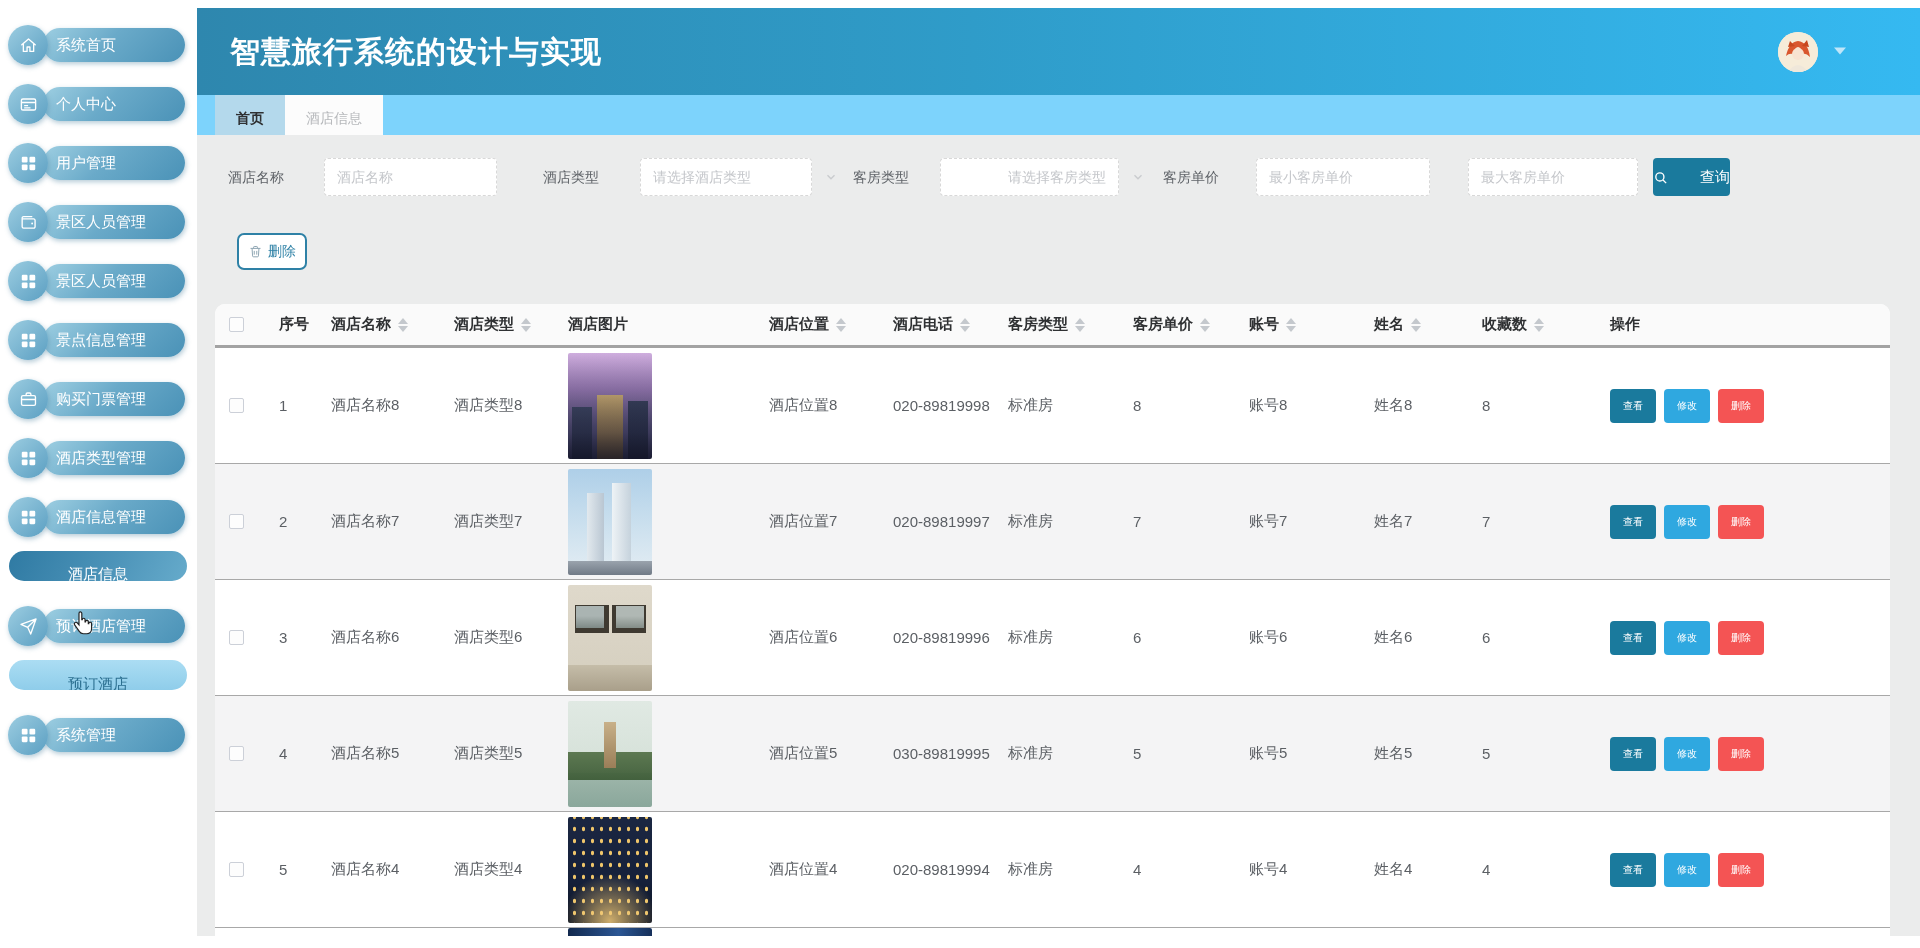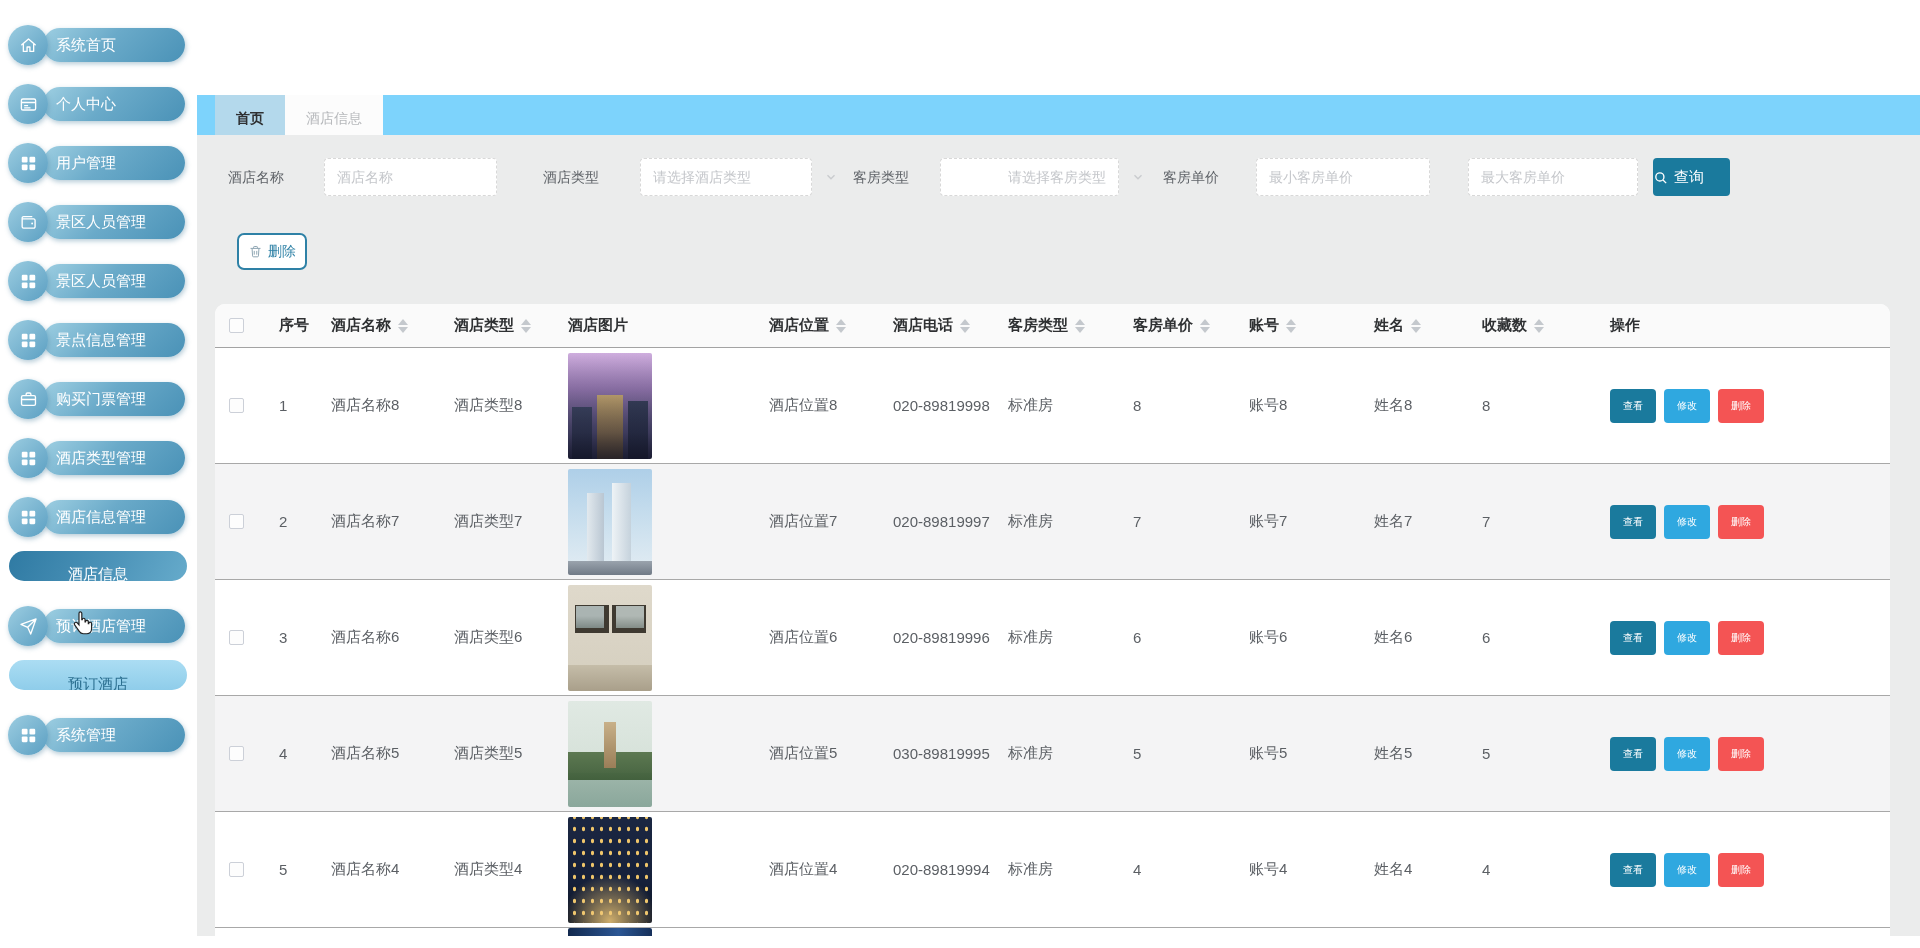--- a/index.html
+++ b/index.html
@@ -52,32 +52,32 @@
   
   .search-bar { position:absolute; left:0; top:23px; width:1723px; height:38px; }
   .sb-label { position:absolute; top:11px; font-size:14px; color:#5f6368; white-space:nowrap; }
   .sb-input { position:absolute; top:0; height:38px; border:1px dashed #d8d8d8; border-radius:4px;
     background:#fff; font-size:14px; color:#666; padding:0 12px; outline:none;
     font-family:"Liberation Sans",sans-serif; }
   .sb-input::placeholder { color:#c5c7cb; }
   .sb-chev { position:absolute; top:12px; width:14px; height:14px; }
   .query-btn { position:absolute; left:1456px; top:0; width:77px; height:38px;
     background:#1a7a9d; border:none; border-radius:4px; color:#fff; font-size:15px;
-    display:flex; align-items:center; justify-content:flex-start; gap:6px; cursor:pointer;
+    display:flex; align-items:center; justify-content:space-between; gap:6px; cursor:pointer;
     font-family:"Liberation Sans",sans-serif; }
 
   .del-btn { position:absolute; left:40px; top:98px; width:70px; height:37px;
     background:#fff; border:2px solid #2e81a6; border-radius:7px; color:#2e81a6;
     font-size:14px; display:flex; align-items:center; justify-content:center; gap:5px;
     cursor:pointer; font-family:"Liberation Sans",sans-serif; }
 
   
   .table { position:absolute; left:18px; top:169px; width:1675px; height:632px;
     background:#fff; border-radius:10px 10px 0 0; overflow:hidden; }
-  .thead { display:flex; height:44px; background:#fafafa; border-bottom:1px solid #a3a3a3; align-items:center; }
+  .thead { display:flex; height:44px; background:#fafafa; border-bottom:3px solid #a3a3a3; align-items:center; }
   .tr { display:flex; height:116px; border-bottom:1px solid #a8a8a8; align-items:center; background:#fff; }
   .tr.stripe { background:#f4f4f5; }
   .th,.td { padding-left:14px; display:flex; align-items:center; flex-shrink:0; }
   .td { font-size:15px; color:#5b5f64; }
   .th { font-size:15px; color:#2f3133; font-weight:bold; gap:7px; }
   .c1{width:50px;} .c2{width:52px;} .c3{width:123px;} .c4{width:114px;} .c5{width:201px;}
   .c6{width:124px;} .c7{width:115px;} .c8{width:125px;} .c9{width:116px;} .c10{width:125px;}
   .c11{width:108px;} .c12{width:128px;} .c13{width:294px;}
 
   .sort-caret { display:inline-flex; flex-direction:column; gap:2px; }
@@ -258,20 +258,33 @@
           <span>系统管理</span>
         </div>
       </div>
     <svg class="cursor" viewBox="0 0 24 24">
       <path d="M8.3 3.2 v10.6 l-1.6-1.9 c-.6-.7-1.6-.8-2.2-.2-.6.5-.7 1.4-.2 2.1 l4.4 6.2 c.8 1.2 2.1 1.9 3.6 1.9 h3.3 c2.4 0 4.3-1.9 4.3-4.3 v-5.1 c0-.7-.6-1.3-1.3-1.3-.7 0-1.3.6-1.3 1.3 h-.4 v-1.6 c0-.7-.6-1.3-1.3-1.3-.7 0-1.3.6-1.3 1.3 h-.4 v-2 c0-.7-.6-1.3-1.3-1.3-.7 0-1.3.6-1.3 1.3 h-.4 V3.2 c0-.8-.6-1.4-1.4-1.4-.7 0-1.2.6-1.2 1.4 z" fill="#fff" stroke="#222" stroke-width="1.1"></path>
     </svg>
   </div>
 
   <div class="main">
 
+    <div class="topbar">
+      <h1>智慧旅行系统的设计与实现</h1>
+      <div class="avatar">
+        <svg viewBox="0 0 40 40" width="40" height="40">
+          <rect width="40" height="40" fill="#f6ecd9"></rect>
+          <path d="M8 24 q3-14 12-15 q10 1 12 16 q-4-4-7-3 q-2-7-5-7 q-3 0-5 7 q-4-1-7 2 z" fill="#d9572e"></path>
+          <path d="M12 9 l5 5 -7 1 z M29 8 l-5 6 7 1 z" fill="#c8481f"></path>
+          <circle cx="20" cy="22" r="6" fill="#f8e3d1"></circle>
+          <path d="M10 40 q10-14 20 0 z" fill="#efe7da"></path>
+        </svg>
+      </div>
+      <span class="av-caret"></span>
+    </div>
 
     <div class="tabrow" id="tab-bar">
         <div class="tab active">首页</div>
         <div class="tab inactive">酒店信息</div>
       </div>
 
     <div class="content">
 
       <div class="search-bar">
         <span class="sb-label" style="left:31px">酒店名称</span>

